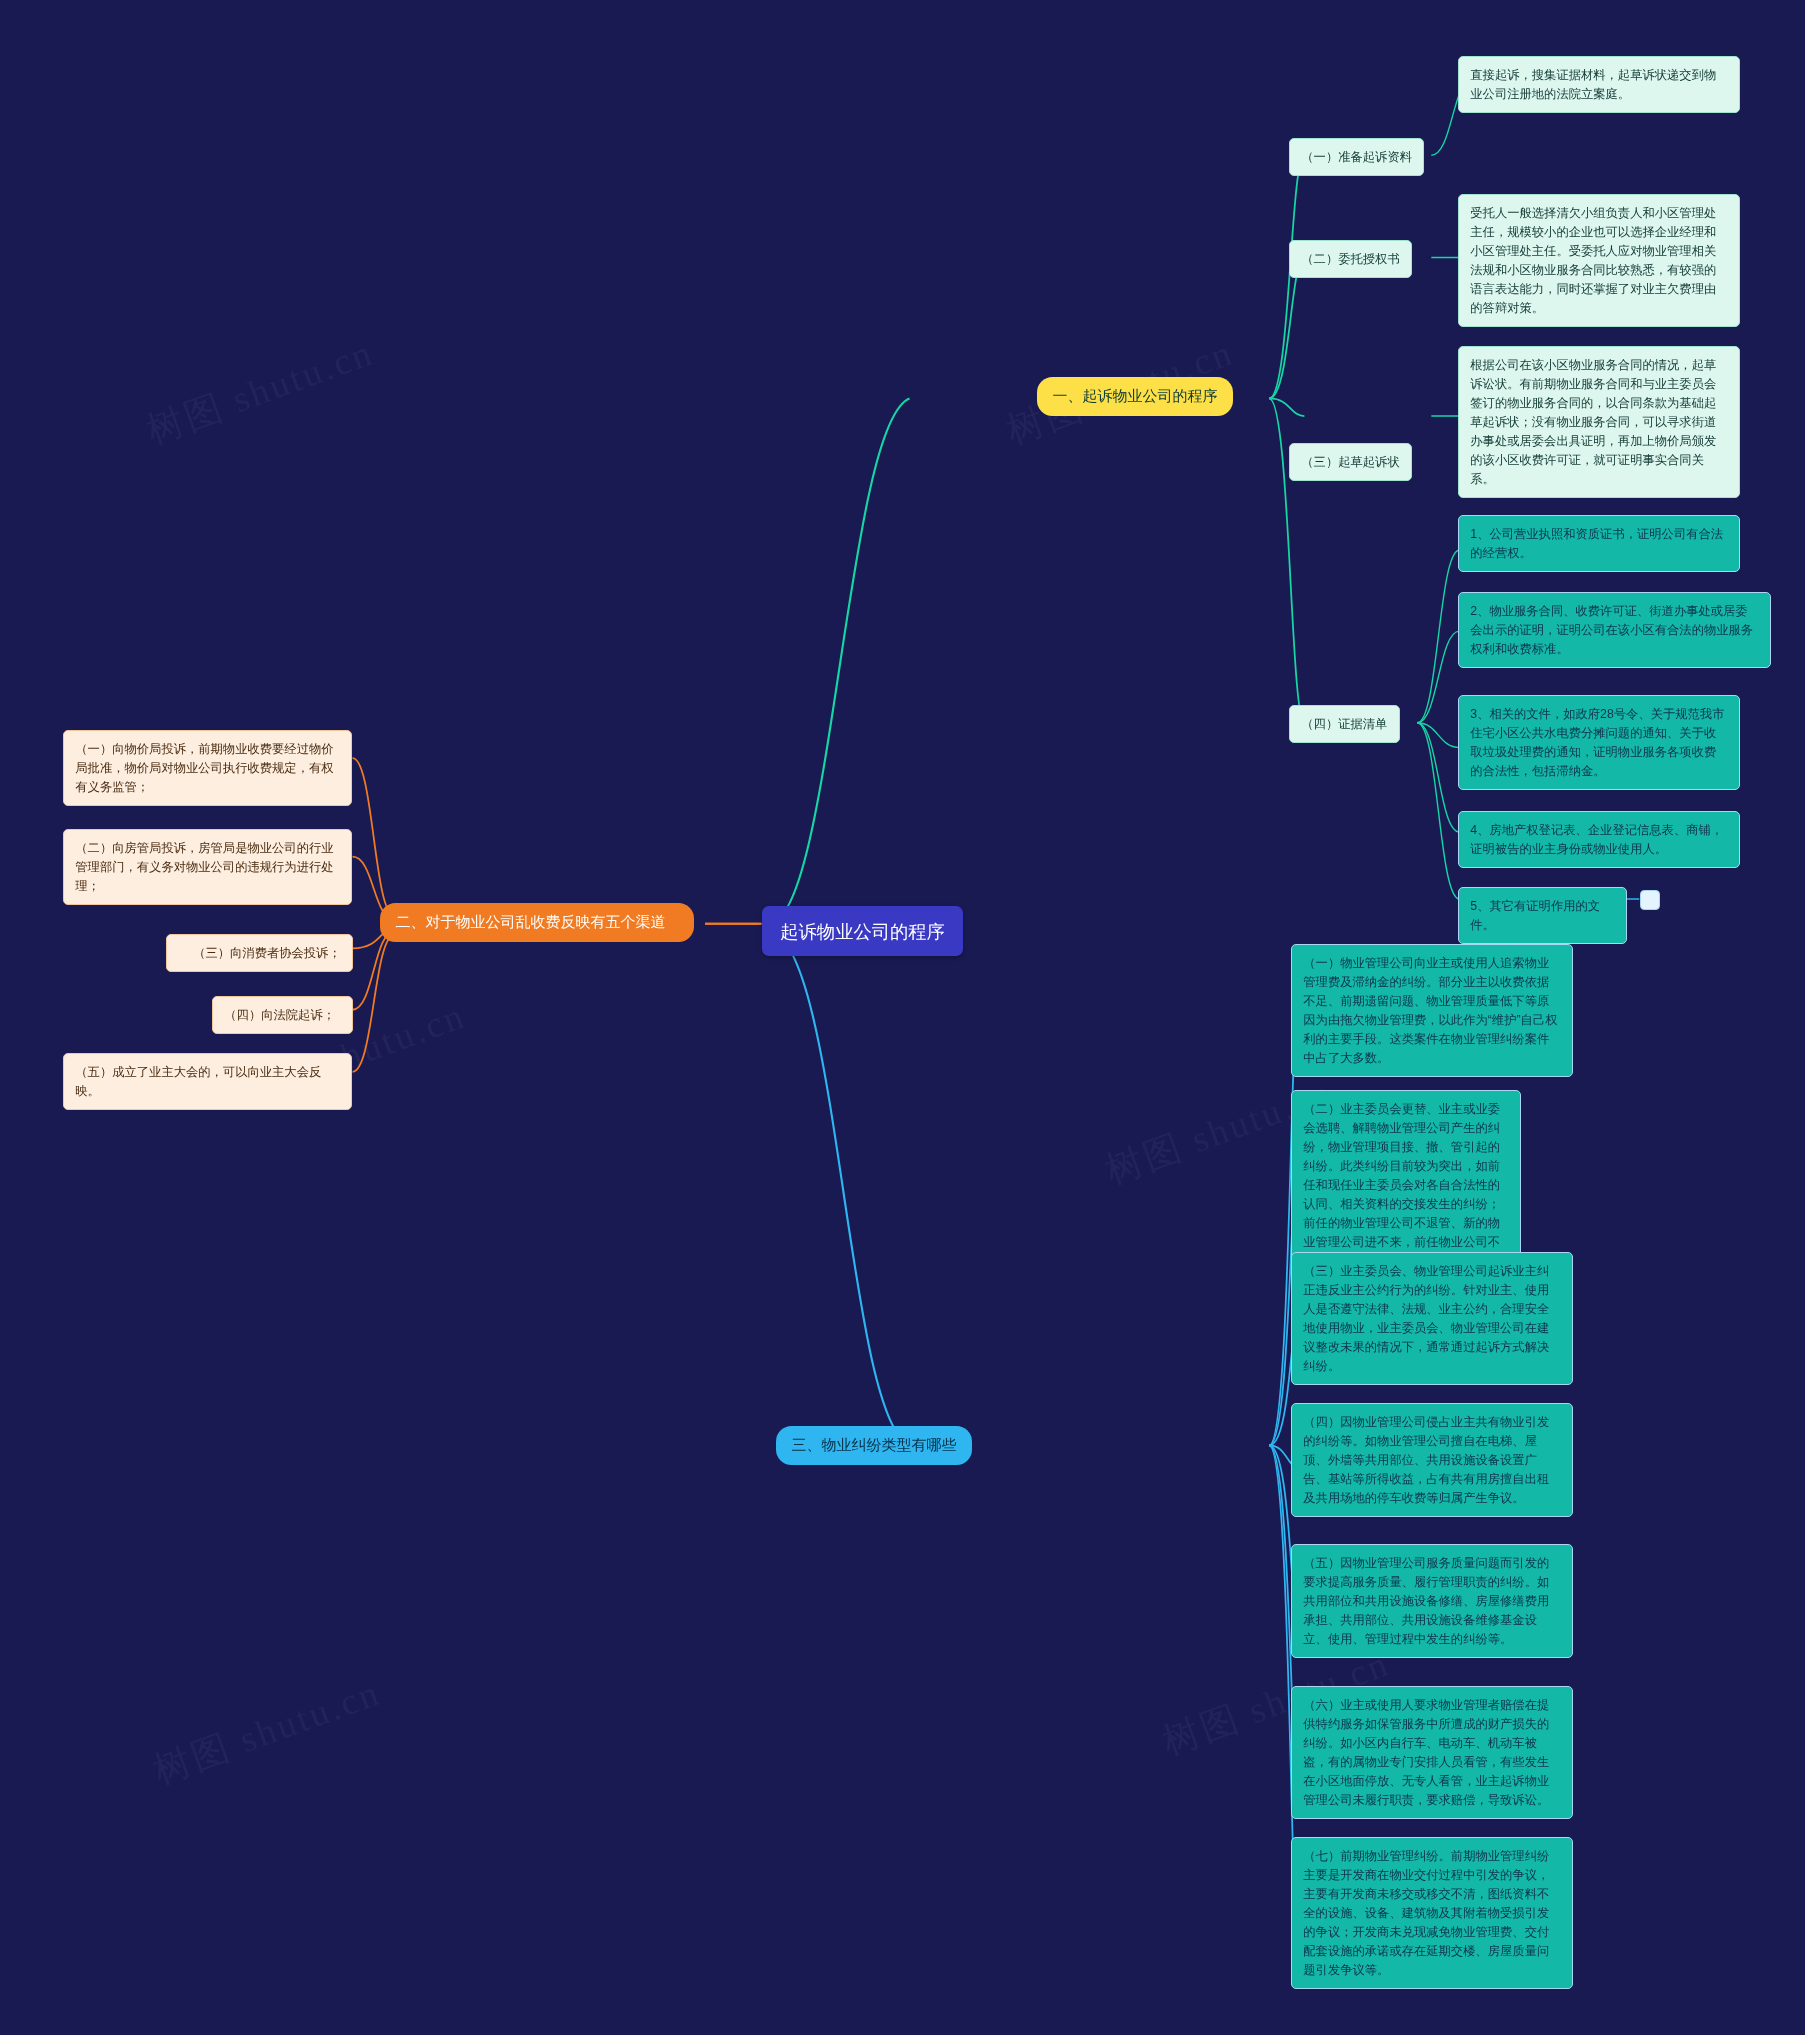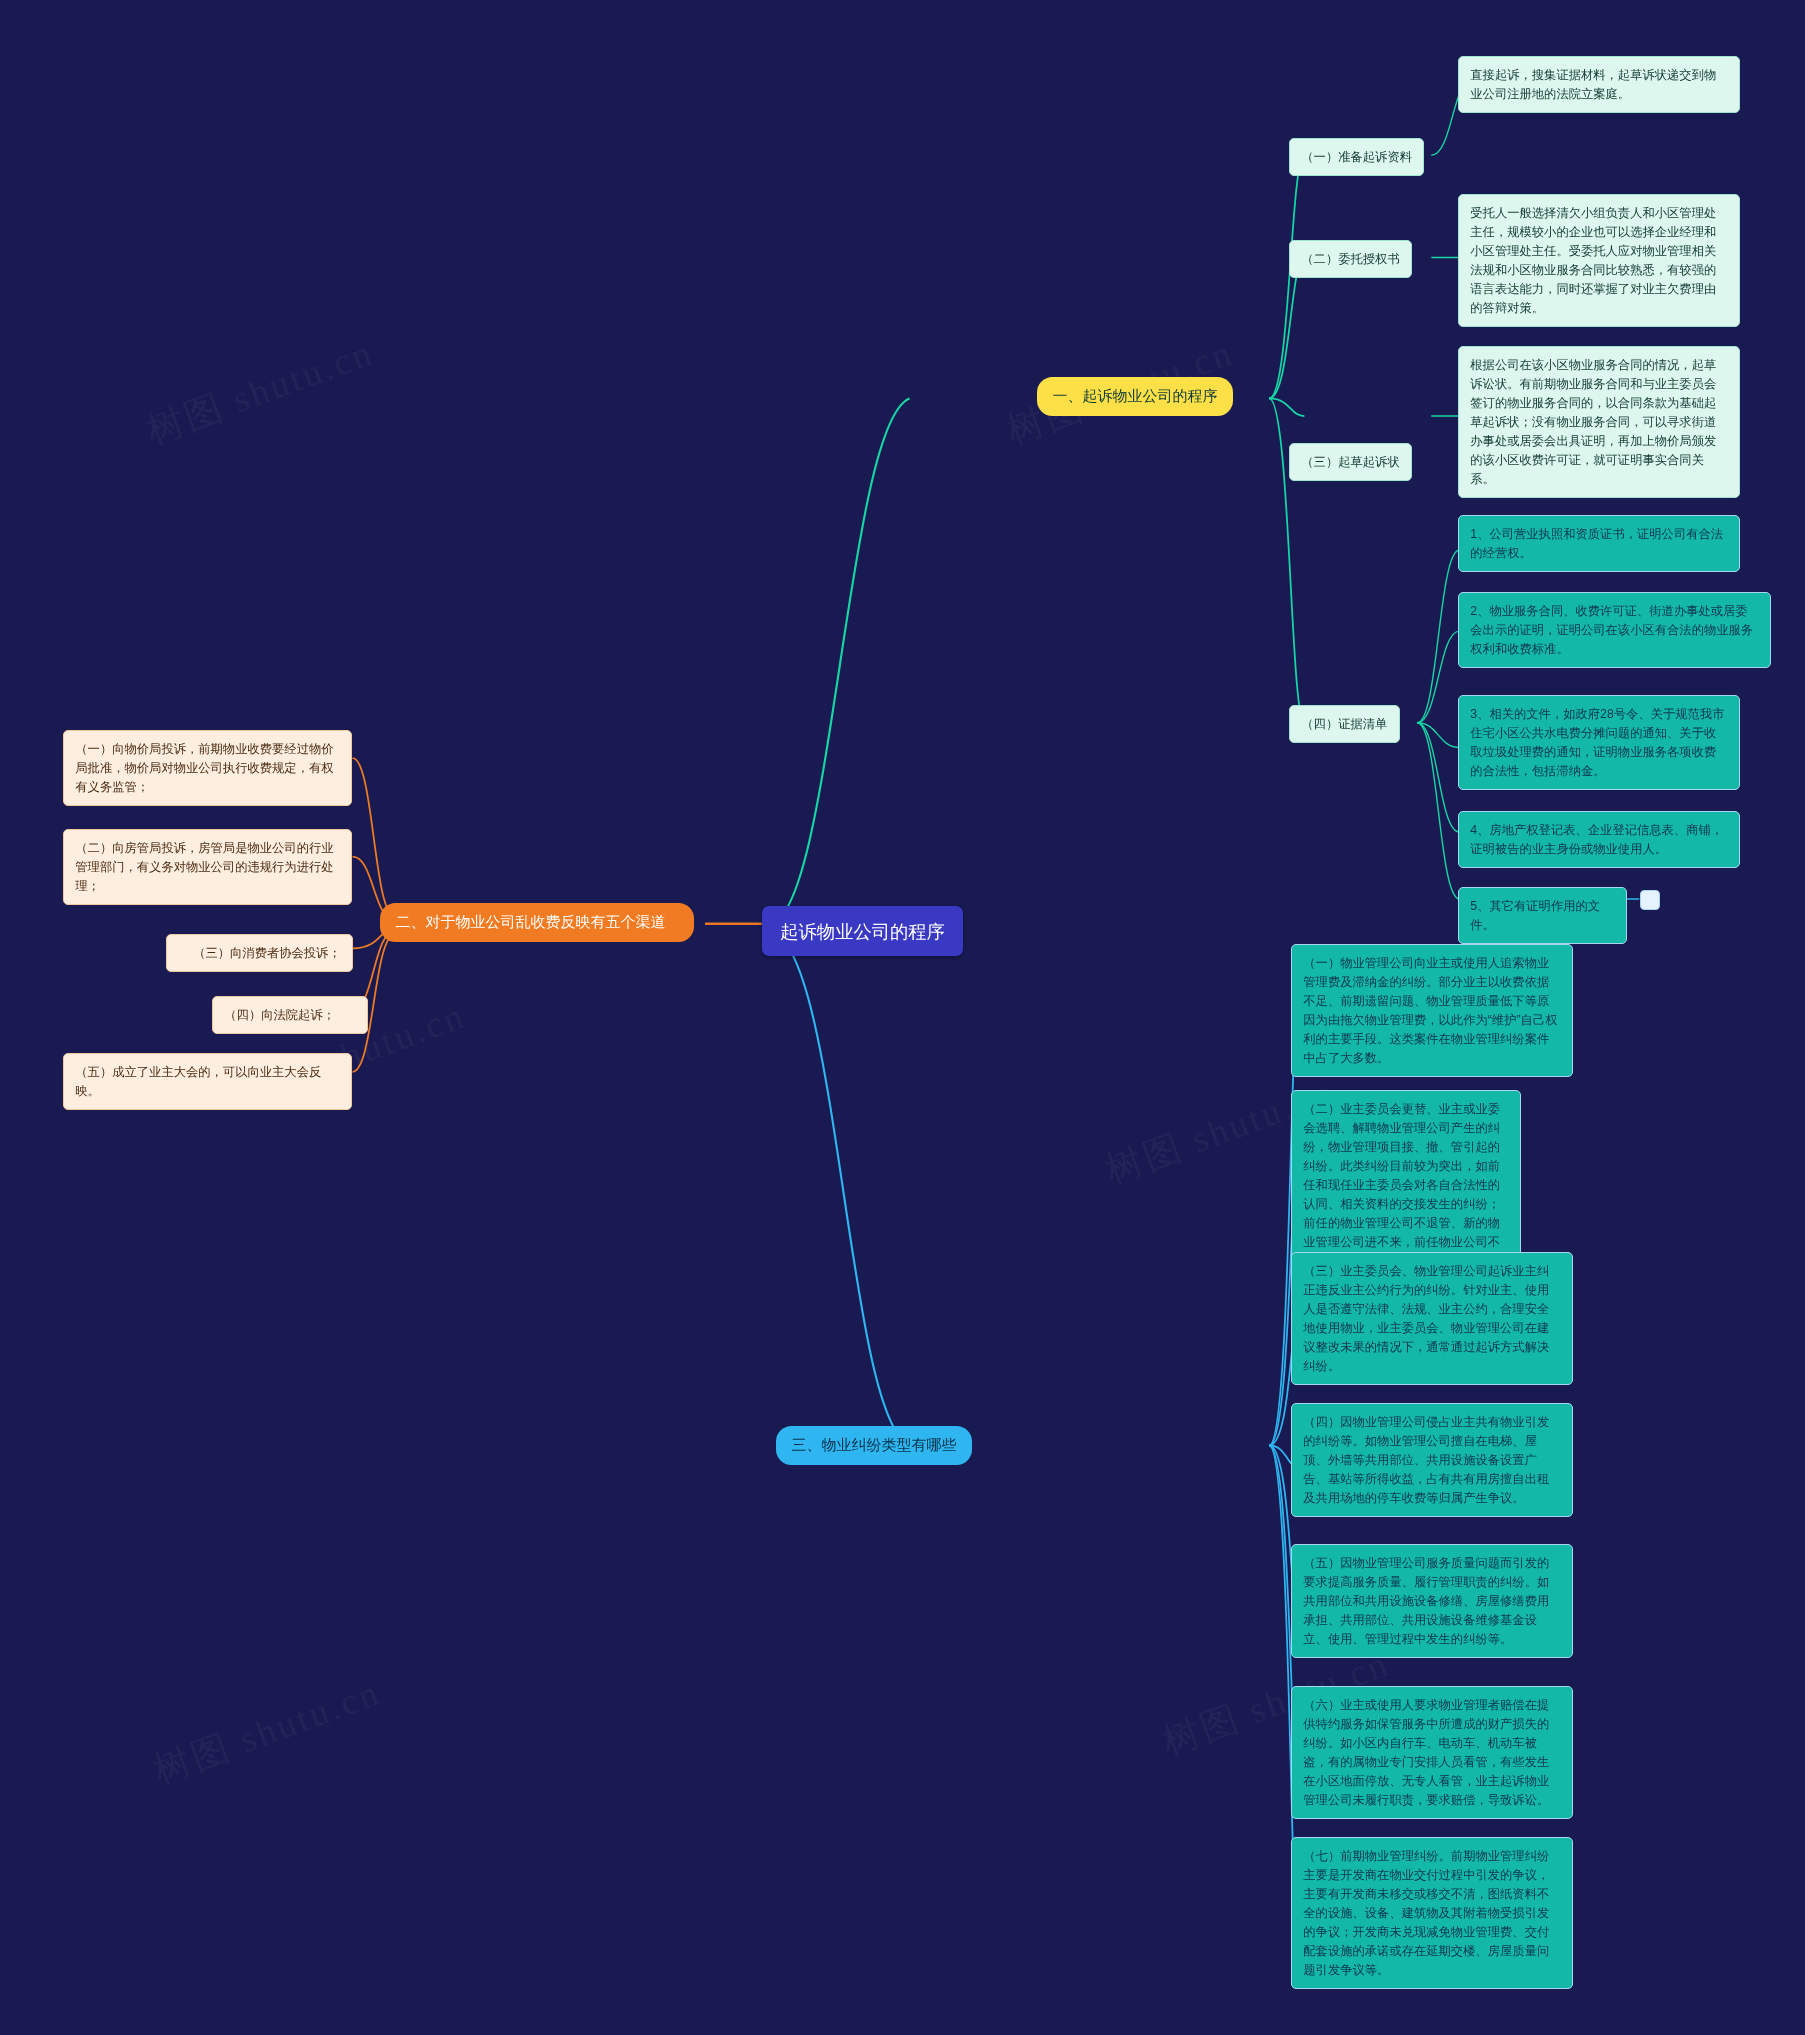--- a/index.html
+++ b/index.html
@@ -116,21 +116,21 @@
 <div class="node leaf ice" style="left:1458px;top:695px;width:282px;">3、相关的文件，如政府28号令、关于规范我市住宅小区公共水电费分摊问题的通知、关于收取垃圾处理费的通知，证明物业服务各项收费的合法性，包括滞纳金。</div>
 <div class="node leaf ice" style="left:1458px;top:811px;width:282px;">4、房地产权登记表、企业登记信息表、商铺，证明被告的业主身份或物业使用人。</div>
 <div class="node leaf ice" style="left:1458px;top:887px;width:169px;">5、其它有证明作用的文件。</div>
 <div class="tiny-box" style="left:1640px;top:890px;"></div>
 
 <div class="node b1 orange" style="left:380px;top:903px;width:314px;white-space:normal;">二、对于物业公司乱收费反映有五个渠道</div>
 
 <div class="node leaf peach" style="left:63px;top:730px;width:289px;">（一）向物价局投诉，前期物业收费要经过物价局批准，物价局对物业公司执行收费规定，有权有义务监管；</div>
 <div class="node leaf peach" style="left:63px;top:829px;width:289px;">（二）向房管局投诉，房管局是物业公司的行业管理部门，有义务对物业公司的违规行为进行处理；</div>
 <div class="node leaf peach" style="left:166px;top:934px;width:187px;text-align:right;">（三）向消费者协会投诉；</div>
-<div class="node leaf peach" style="left:212px;top:996px;width:156px;">（四）向法院起诉；</div>
+<div class="node leaf peach" style="left:212px;top:996px;width:141px;">（四）向法院起诉；</div>
 <div class="node leaf peach" style="left:63px;top:1053px;width:289px;">（五）成立了业主大会的，可以向业主大会反映。</div>
 
 <div class="node b1 blue" style="left:776px;top:1426px;">三、物业纠纷类型有哪些</div>
 
 <div class="node leaf ice" style="left:1291px;top:944px;width:282px;">（一）物业管理公司向业主或使用人追索物业管理费及滞纳金的纠纷。部分业主以收费依据不足、前期遗留问题、物业管理质量低下等原因为由拖欠物业管理费，以此作为“维护”自己权利的主要手段。这类案件在物业管理纠纷案件中占了大多数。</div>
 <div class="node leaf ice" style="left:1291px;top:1090px;width:230px;">（二）业主委员会更替、业主或业委会选聘、解聘物业管理公司产生的纠纷，物业管理项目接、撤、管引起的纠纷。此类纠纷目前较为突出，如前任和现任业主委员会对各自合法性的认同、相关资料的交接发生的纠纷；前任的物业管理公司不退管、新的物业管理公司进不来，前任物业公司不移交相应管理资料等。</div>
 <div class="node leaf ice" style="left:1291px;top:1252px;width:282px;">（三）业主委员会、物业管理公司起诉业主纠正违反业主公约行为的纠纷。针对业主、使用人是否遵守法律、法规、业主公约，合理安全地使用物业，业主委员会、物业管理公司在建议整改未果的情况下，通常通过起诉方式解决纠纷。</div>
 <div class="node leaf ice" style="left:1291px;top:1403px;width:282px;">（四）因物业管理公司侵占业主共有物业引发的纠纷等。如物业管理公司擅自在电梯、屋顶、外墙等共用部位、共用设施设备设置广告、基站等所得收益，占有共有用房擅自出租及共用场地的停车收费等归属产生争议。</div>
 <div class="node leaf ice" style="left:1291px;top:1544px;width:282px;">（五）因物业管理公司服务质量问题而引发的要求提高服务质量、履行管理职责的纠纷。如共用部位和共用设施设备修缮、房屋修缮费用承担、共用部位、共用设施设备维修基金设立、使用、管理过程中发生的纠纷等。</div>
 <div class="node leaf ice" style="left:1291px;top:1686px;width:282px;">（六）业主或使用人要求物业管理者赔偿在提供特约服务如保管服务中所遭成的财产损失的纠纷。如小区内自行车、电动车、机动车被盗，有的属物业专门安排人员看管，有些发生在小区地面停放、无专人看管，业主起诉物业管理公司未履行职责，要求赔偿，导致诉讼。</div>

